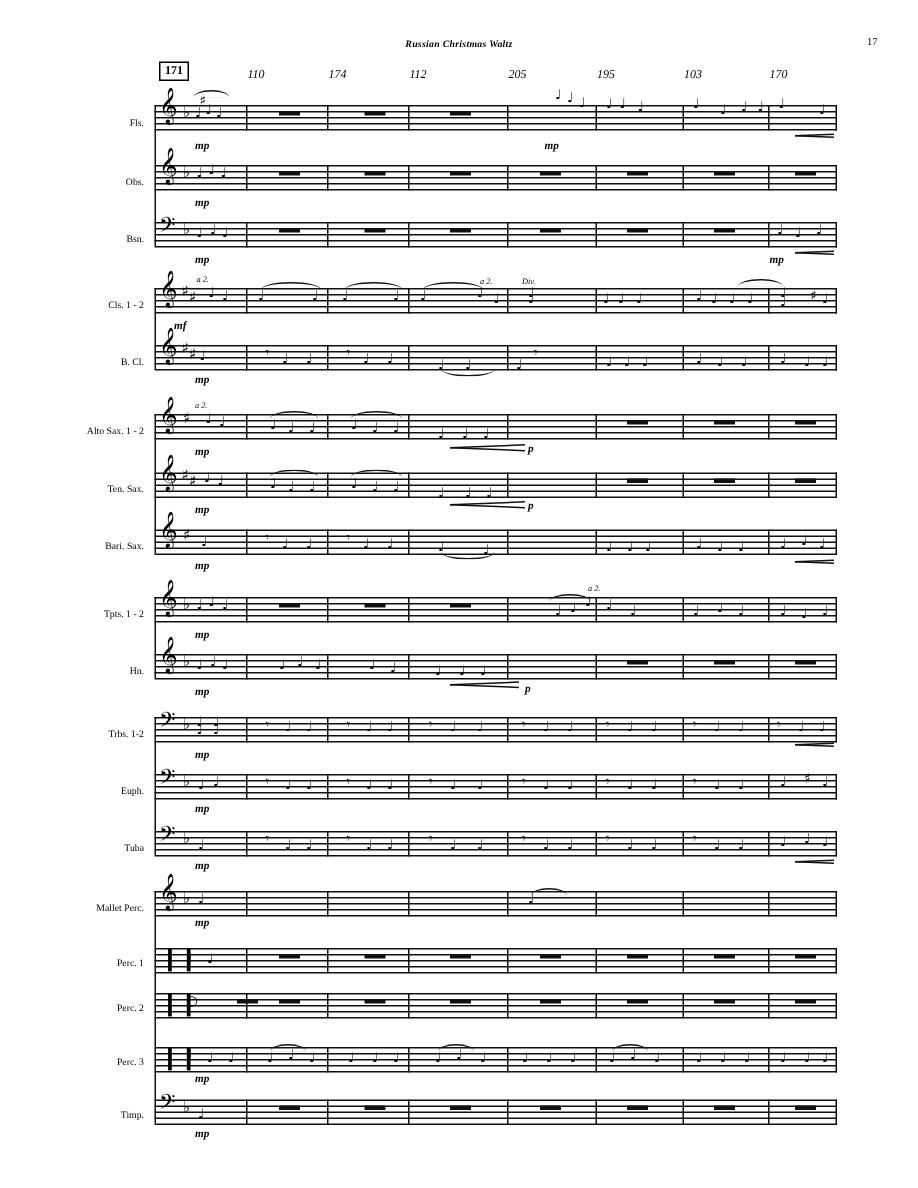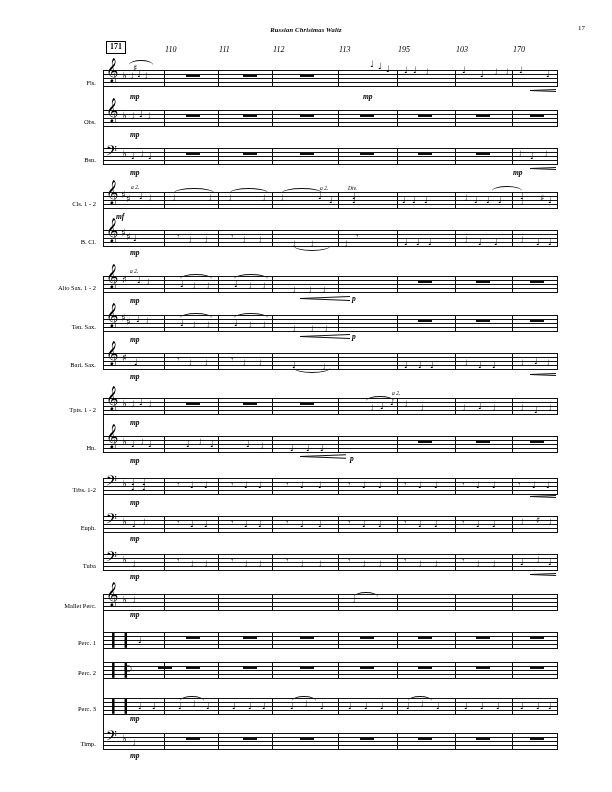--- a/index.html
+++ b/index.html
@@ -170,23 +170,23 @@
 </head>
 <body>
 
 <div class="page">
 
   <div class="doc-title">Russian Christmas Waltz</div>
   <div class="page-number">17</div>
   <div class="rehearsal-mark">171</div>
 
   <div class="bar-number" style="left:165px">110</div>
-  <div class="bar-number" style="left:219px">111</div>
+  <div class="bar-number" style="left:219px">174</div>
   <div class="bar-number" style="left:273px">112</div>
-  <div class="bar-number" style="left:339px">113</div>
+  <div class="bar-number" style="left:339px">205</div>
   <div class="bar-number" style="left:398px">195</div>
   <div class="bar-number" style="left:456px">103</div>
   <div class="bar-number" style="left:513px">170</div>
 
   <div class="sysline" style="left:103px; top:70px; height:94px;"></div>
 
   <div class="inst-label" style="left:48px; top:79px; width:48px;">Fls.</div>
   <div class="staff" style="top:70px">
     <div class="ln"></div>
       <div class="ln"></div>

